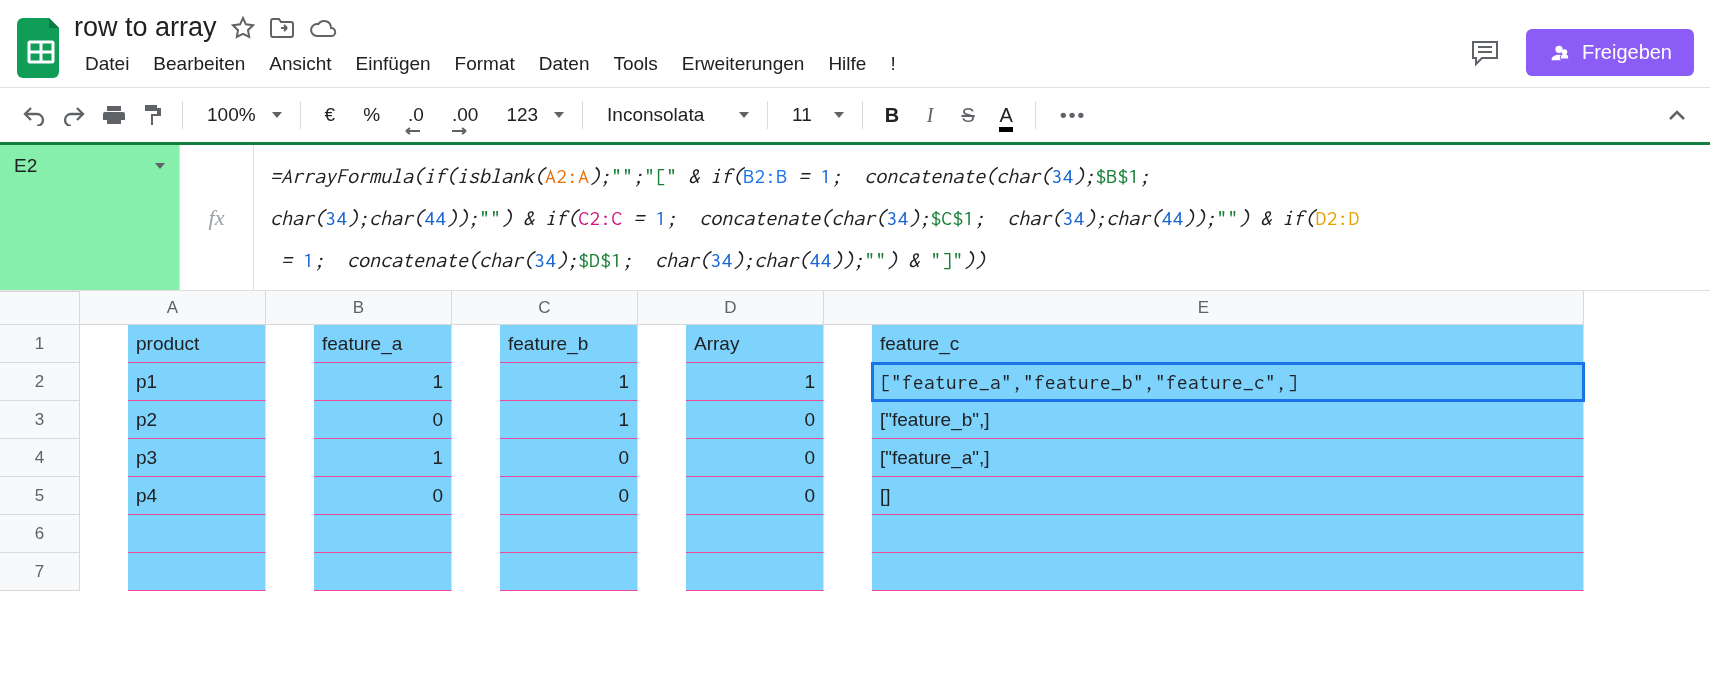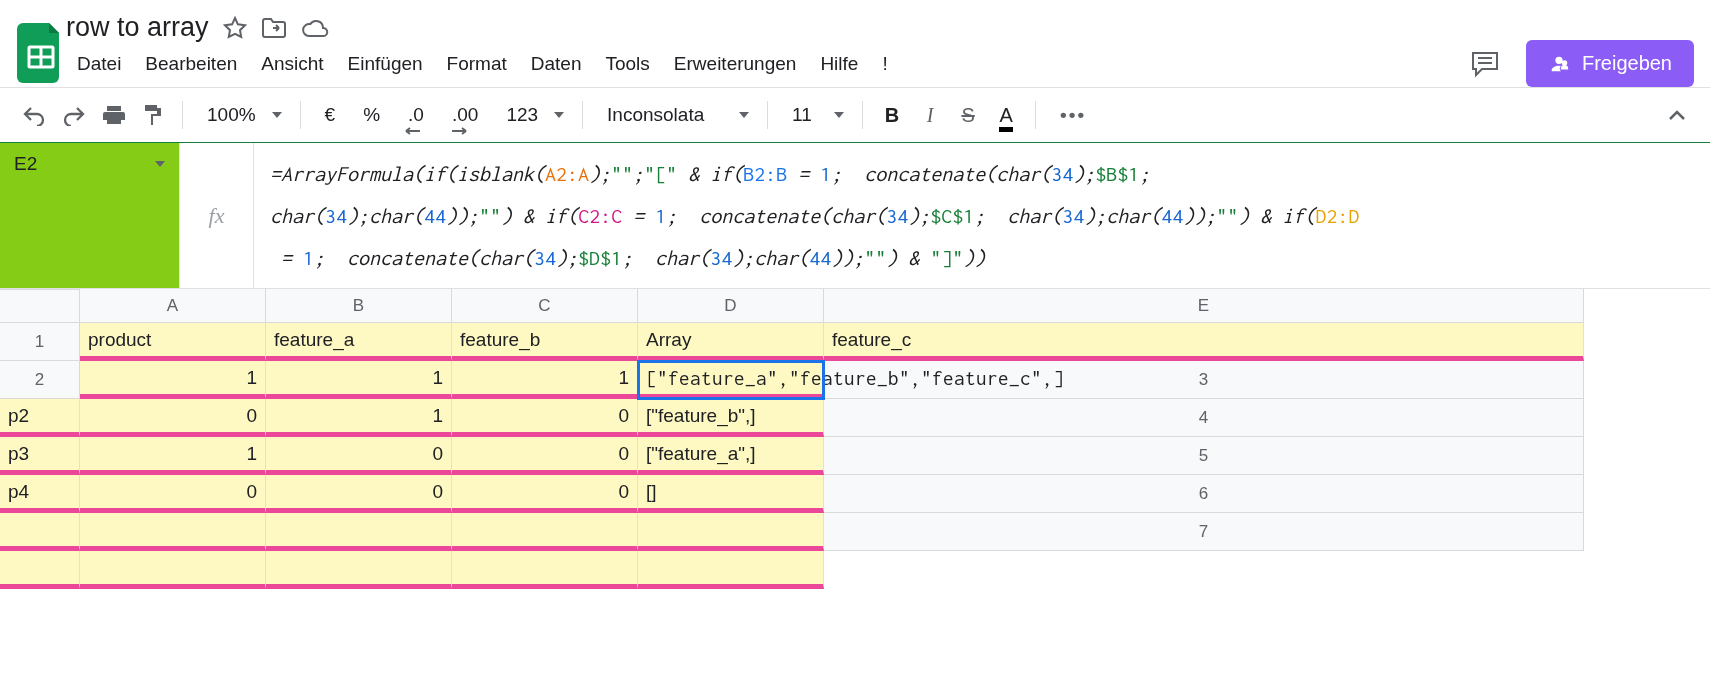--- a/index.html
+++ b/index.html
@@ -7,23 +7,23 @@
     margin: 0;
     font-family: Arial, "Helvetica Neue", Helvetica, sans-serif;
     font-size: 14px;
     color: #202124;
     background: #fff;
     overflow: hidden;
   }
   
   .titlebar {
     display: flex;
-    align-items: flex-end;
+    align-items: center;
     padding: 8px 16px 0 16px;
-    gap: 0;
+    gap: 8px;
   }
   .app-icon {
     width: 50px; height: 68px;
     display: flex; align-items: center; justify-content: center;
     flex-shrink: 0;
   }
   .app-icon svg { width: 48px; height: 60px; }
   .title-center { flex: 1; min-width: 0; }
   .title-row {
     display: flex; align-items: center; gap: 14px;
@@ -69,21 +69,21 @@
     font-size: 20px;
     font-weight: 500;
     display: flex;
     align-items: center;
     gap: 12px;
     cursor: pointer;
   }
   
   .toolbar-wrap {
     border-top: 1px solid #e0e0e0;
-    border-bottom: 1px solid #15803d;
+    border-bottom: 3px solid #15803d;
     padding: 0 16px;
   }
   .toolbar {
     display: flex;
     align-items: center;
     gap: 4px;
     height: 54px;
   }
   .tb-btn {
     min-width: 34px; height: 34px;
@@ -135,21 +135,21 @@
     border-bottom: 1px solid #e0e0e0;
     min-height: 130px;
   }
   .name-box {
     width: 180px;
     display: flex;
     align-items: flex-start;
     padding: 10px 8px 0 14px;
     border-right: 1px solid #e0e0e0;
     font-size: 19px;
-    background: #84cc16;
+    background: #86efac;
   }
   .name-box-inner {
     display: flex; align-items: center; gap: 10px; width: 100%;
   }
   .name-box .caret { margin-left: auto; margin-right: 6px; }
   .fx-cell {
     width: 74px;
     display: flex;
     align-items: center;
     justify-content: center;
@@ -191,27 +191,28 @@
     align-items: center;
     justify-content: center;
     height: 34px;
     color: #5f6368;
     font-size: 17px;
   }
   .corner { border-top: 1px solid #d9d9d9; }
   .row-head { height: 38px; }
   .cell {
     border-right: 1px solid #e0e0e0;
-    border-bottom: 5px solid #ec4899;
+    border-bottom: 1px solid #ec4899;
     height: 38px;
     display: flex;
     align-items: center;
     padding: 0 8px;
     font-size: 19px;
-    background: #fef9c3;
+    background: #7dd3fc;
+    margin-left: 48px;
   }
   .cell.num { justify-content: flex-end; }
   .cell.mono { font-family: Inconsolata, "Courier New", monospace; font-size: 21px; letter-spacing: 0.5px; }
   .cell.selected {
     outline: 3px solid #1a73e8;
     outline-offset: -2px;
     z-index: 2;
   }
 </style>
 </head>
@@ -383,20 +384,21 @@
     <div class="col-head">C</div>
     <div class="col-head">D</div>
     <div class="col-head">E</div>
     <div class="row-head">1</div>
     <div class="cell">product</div>
     <div class="cell">feature_a</div>
     <div class="cell">feature_b</div>
     <div class="cell">Array</div>
     <div class="cell">feature_c</div>
     <div class="row-head">2</div>
+    <div class="cell">p1</div>
     <div class="cell num">1</div>
     <div class="cell num">1</div>
     <div class="cell num">1</div>
     <div class="cell selected mono">["feature_a","feature_b","feature_c",]</div>
     <div class="row-head">3</div>
     <div class="cell">p2</div>
     <div class="cell num">0</div>
     <div class="cell num">1</div>
     <div class="cell num">0</div>
     <div class="cell">["feature_b",]</div>

